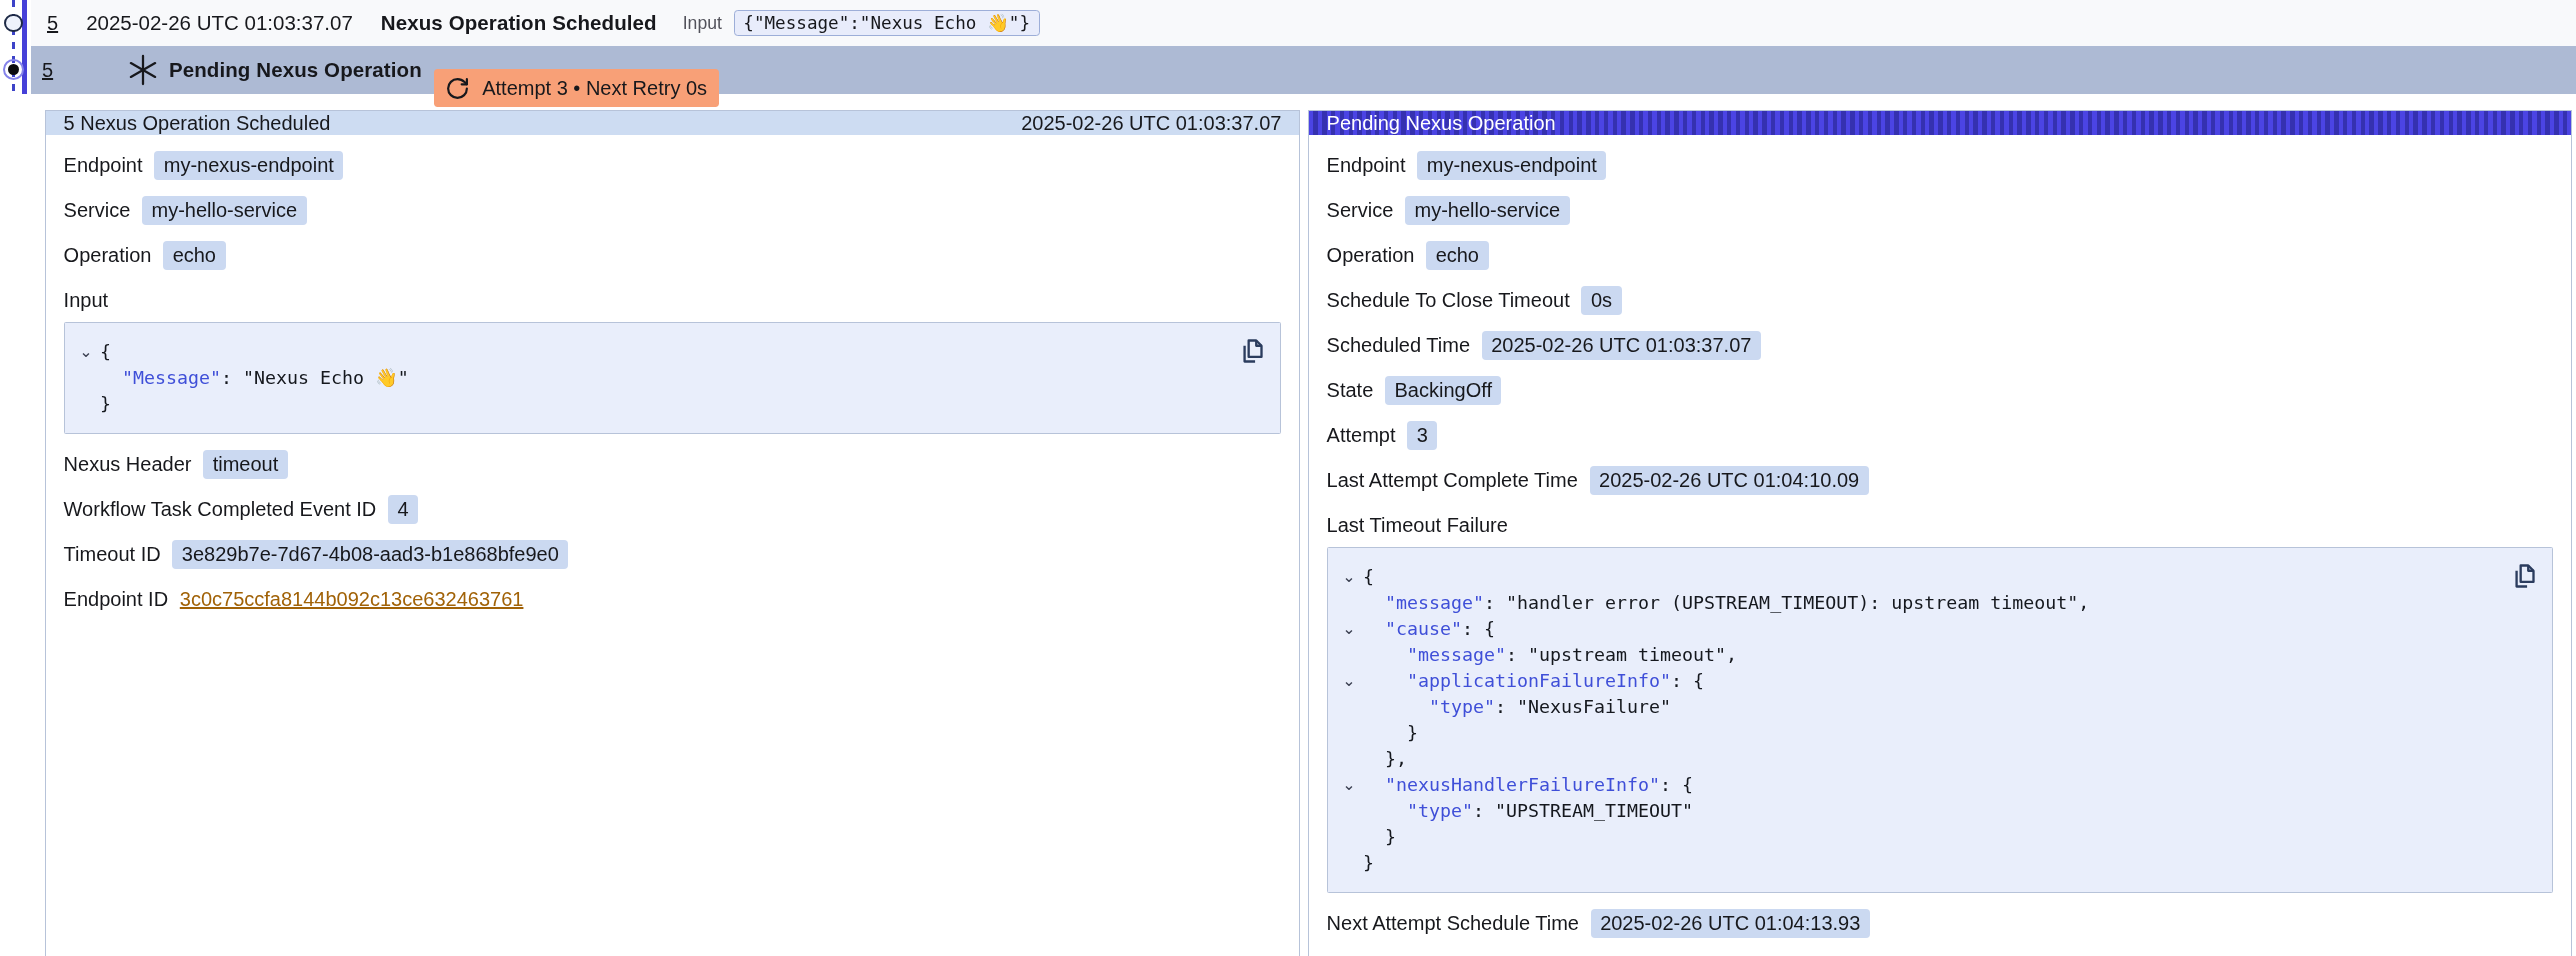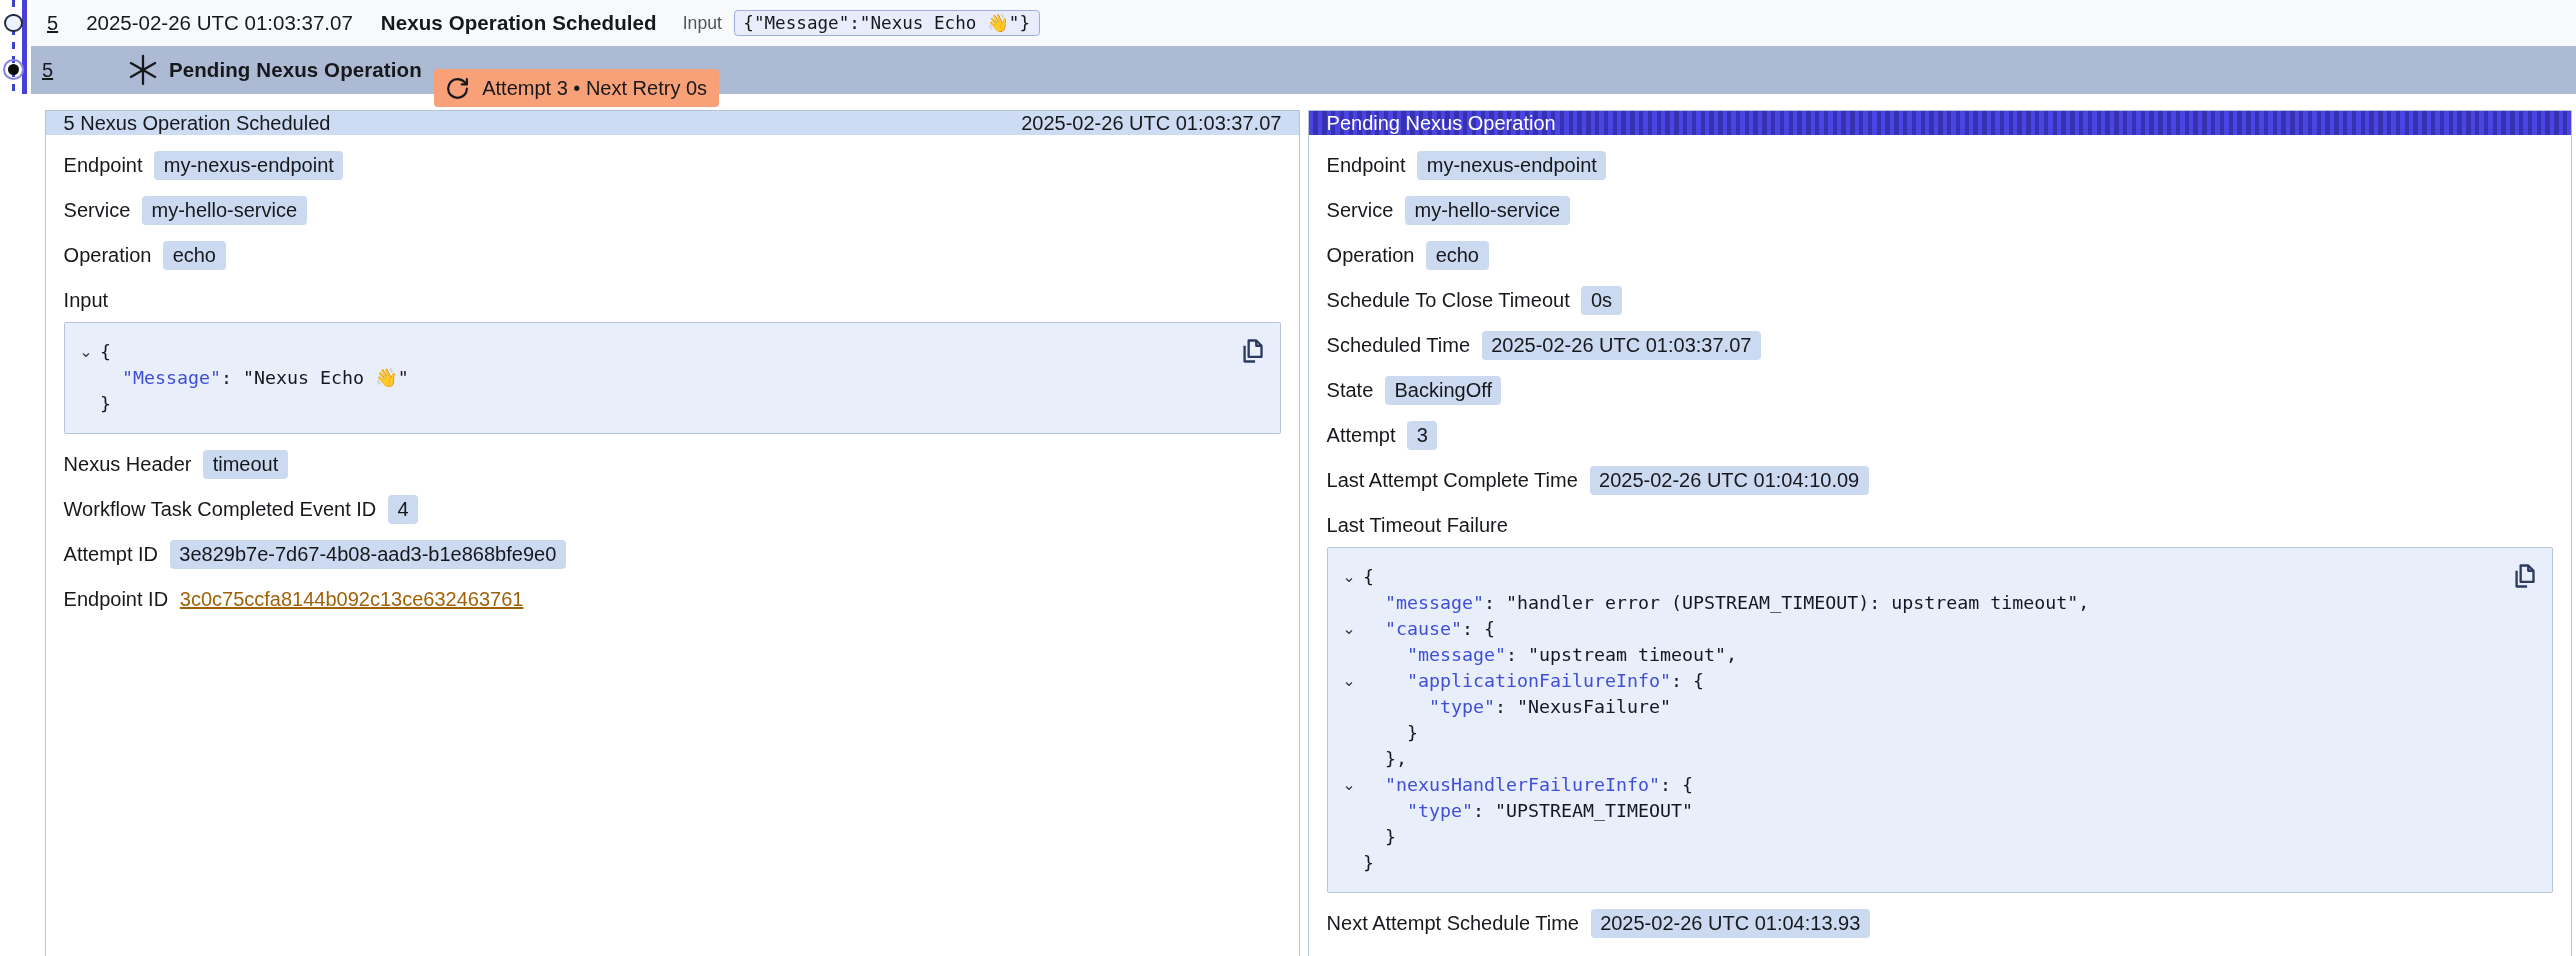--- a/index.html
+++ b/index.html
@@ -176,21 +176,21 @@
 
       <div class="field-row">
         <span class="field-label">Nexus Header</span>
         <span class="badge">timeout</span>
       </div>
       <div class="field-row">
         <span class="field-label">Workflow Task Completed Event ID</span>
         <span class="badge">4</span>
       </div>
       <div class="field-row">
-        <span class="field-label">Attempt ID</span>
+        <span class="field-label">Timeout ID</span>
         <span class="badge">3e829b7e-7d67-4b08-aad3-b1e868bfe9e0</span>
       </div>
       <div class="field-row">
         <span class="field-label">Endpoint ID</span>
         <a class="link-value">3c0c75ccfa8144b092c13ce632463761</a>
       </div>
 
     </div>
   </section>
 

